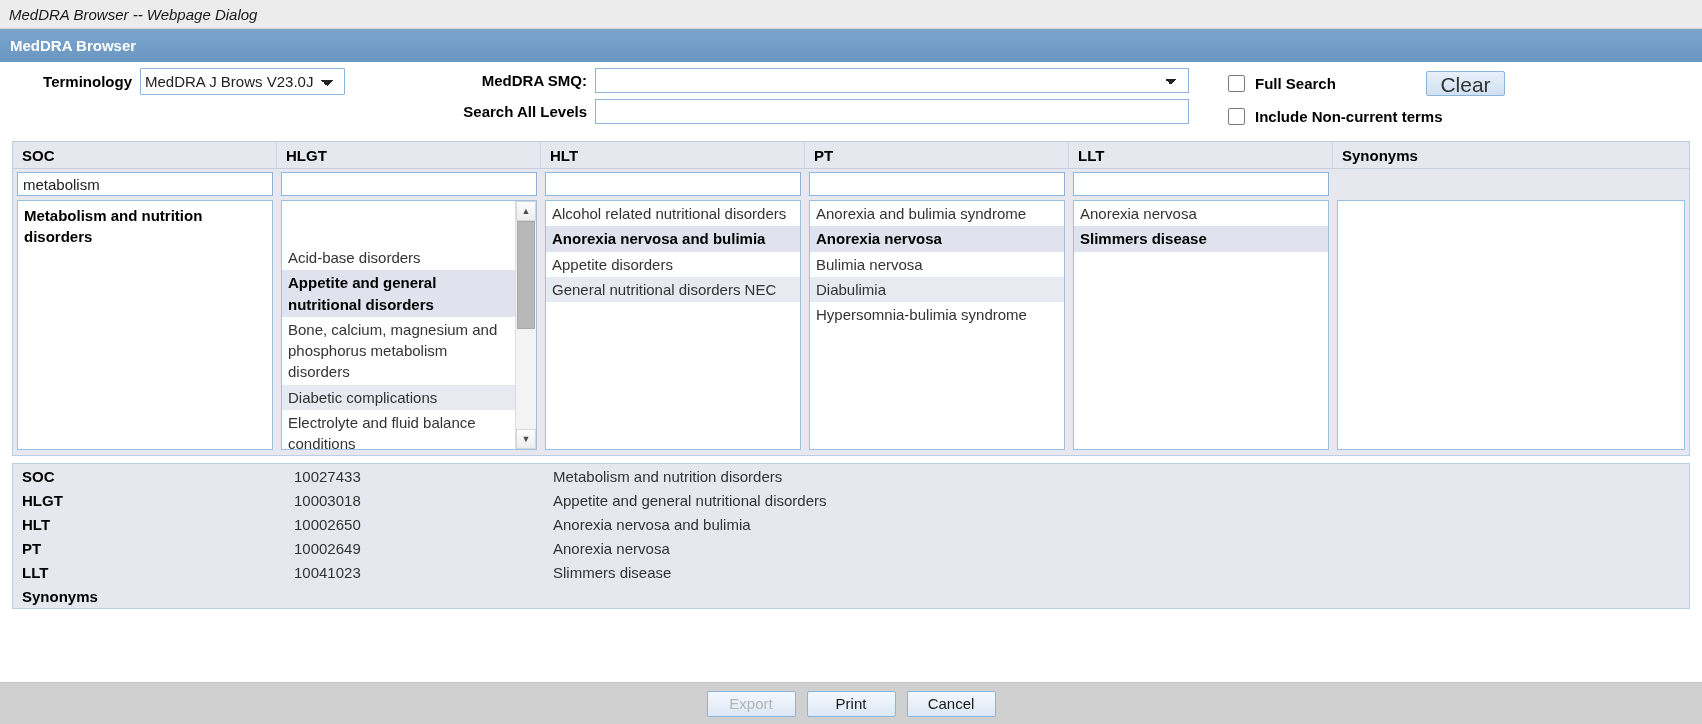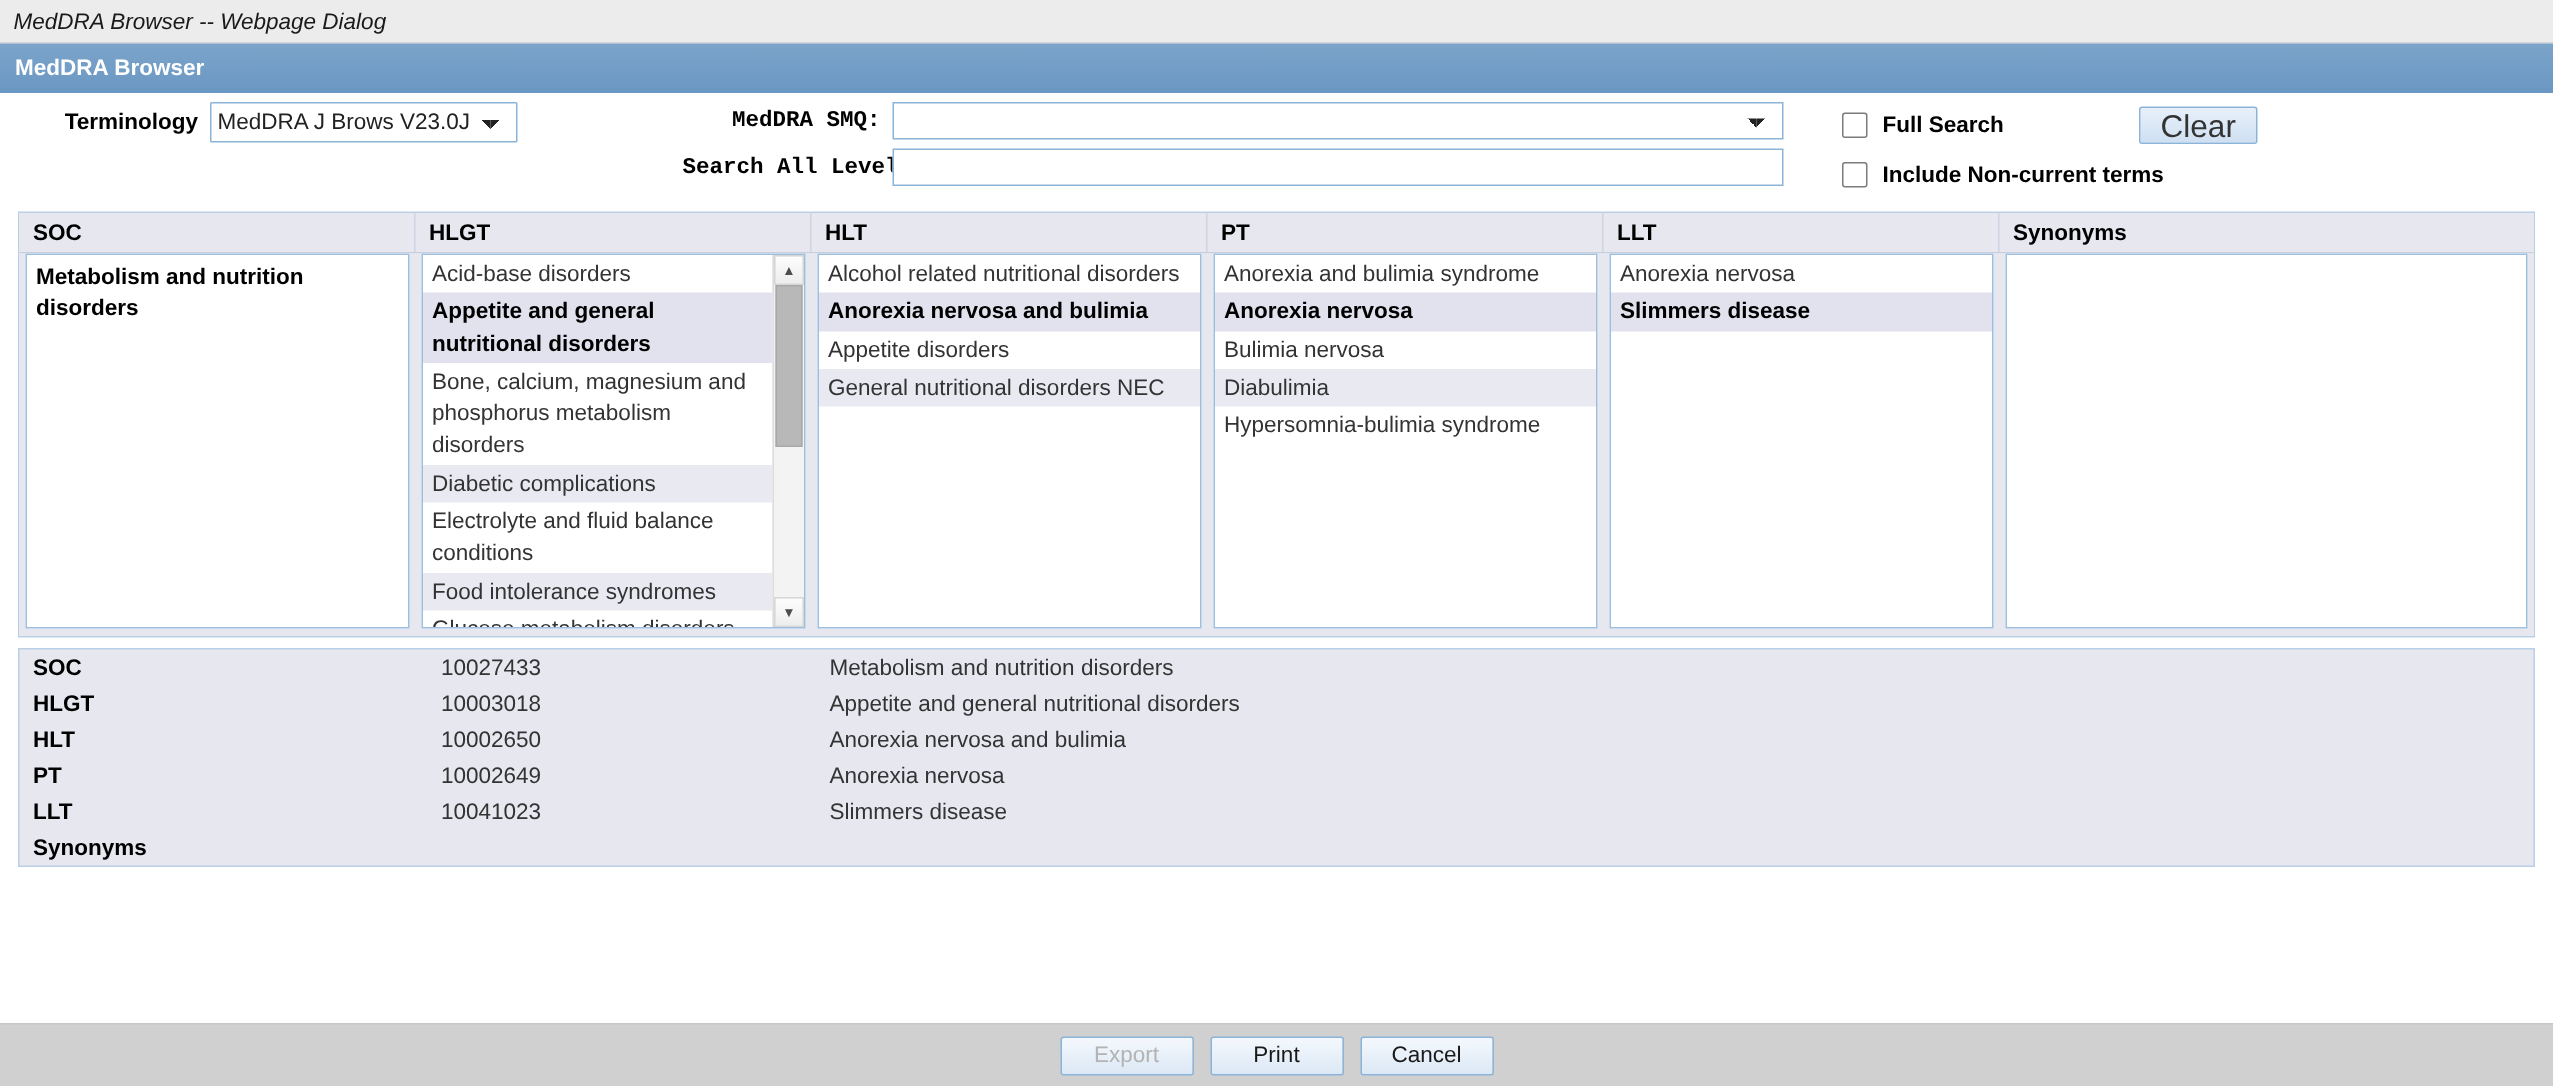--- a/index.html
+++ b/index.html
@@ -85,21 +85,20 @@
     top: 6px;
   }
   .smq-row { display: flex; align-items: center; margin-bottom: 6px; }
   .smq-label {
     font-weight: bold;
     font-size: 15px;
     width: 140px;
     text-align: right;
     padding-right: 8px;
     white-space: nowrap;
-    font-family: Liberation Mono, monospace;
   }
   .smq-select {
     width: 594px;
     height: 25px;
     border: 1px solid #8cb4d9;
     background: #ffffff;
     font-family: "Liberation Sans", sans-serif;
     font-size: 15px;
     padding: 1px 4px;
     appearance: none;
@@ -213,21 +212,21 @@
   .list-row > div { padding: 0 4px; }
 
   .listbox {
     height: 250px;
     border: 1px solid #9dbfdf;
     background: #ffffff;
     overflow: hidden;
     position: relative;
   }
   .listbox.scrolling { display: flex; }
-  .listbox .items { flex: 1 1 auto; overflow: hidden; }
+  .listbox .items { flex: 1 1 auto; overflow: hidden; margin-top: 44px; }
 
   .li {
     font-size: 15px;
     line-height: 1.42;
     padding: 2px 5px 2px 6px;
     color: #333;
     cursor: default;
   }
   .li.alt { background: #e9e9f2; }
   .li.sel { background: #e2e2ee; font-weight: bold; color: #000; }
@@ -364,20 +363,28 @@
 
   <div class="grid-header">
     <div class="col-soc">SOC</div>
     <div class="col-hlgt">HLGT</div>
     <div class="col-hlt">HLT</div>
     <div class="col-pt">PT</div>
     <div class="col-llt">LLT</div>
     <div class="col-syn">Synonyms</div>
   </div>
 
+  <div class="filter-row">
+    <div class="col-soc"><input type="text" value="metabolism" style=""></div>
+    <div class="col-hlgt"><input type="text" value="" style=""></div>
+    <div class="col-hlt"><input type="text" value="" style=""></div>
+    <div class="col-pt"><input type="text" value="" style=""></div>
+    <div class="col-llt"><input type="text" value="" style=""></div>
+    <div class="col-syn"><input type="text" style=""></div>
+  </div>
 
   <div class="list-row">
     <div class="col-soc">
       <div class="listbox" id="lb-soc">
           <div class="li single sel">Metabolism and nutrition disorders</div>
         </div>
     </div>
     <div class="col-hlgt">
       <div class="listbox scrolling">
         <div class="items" id="lb-hlgt">

